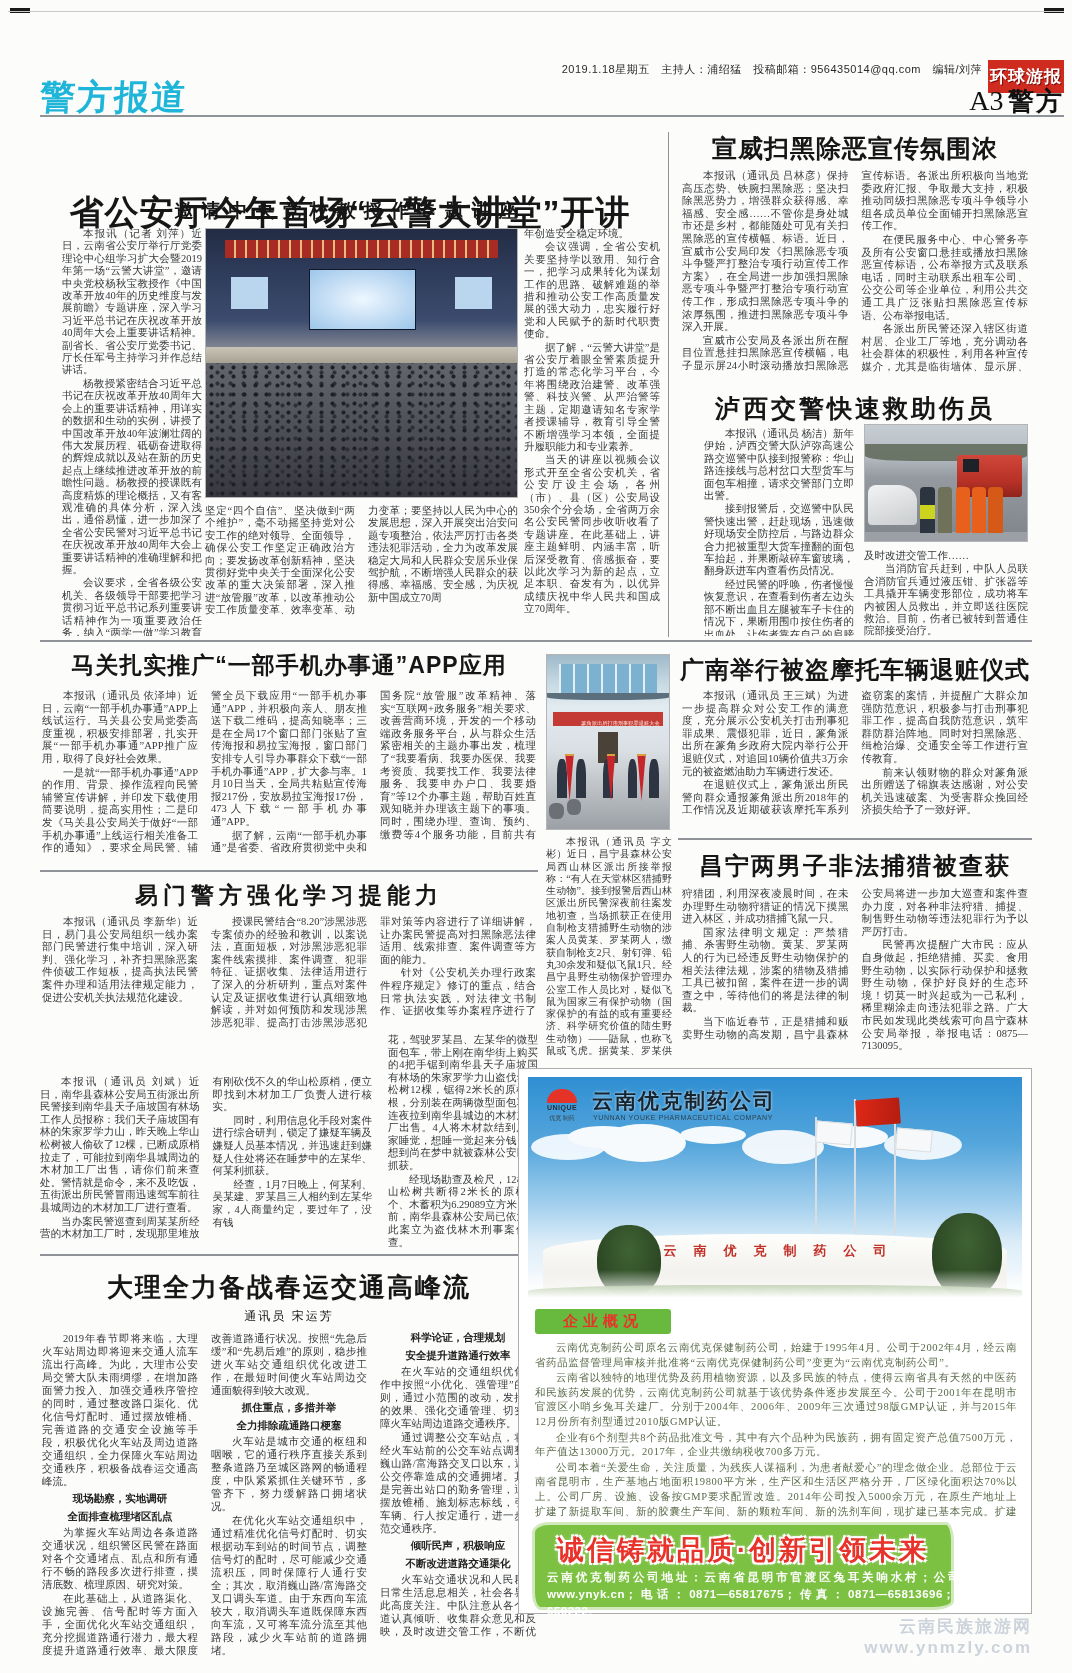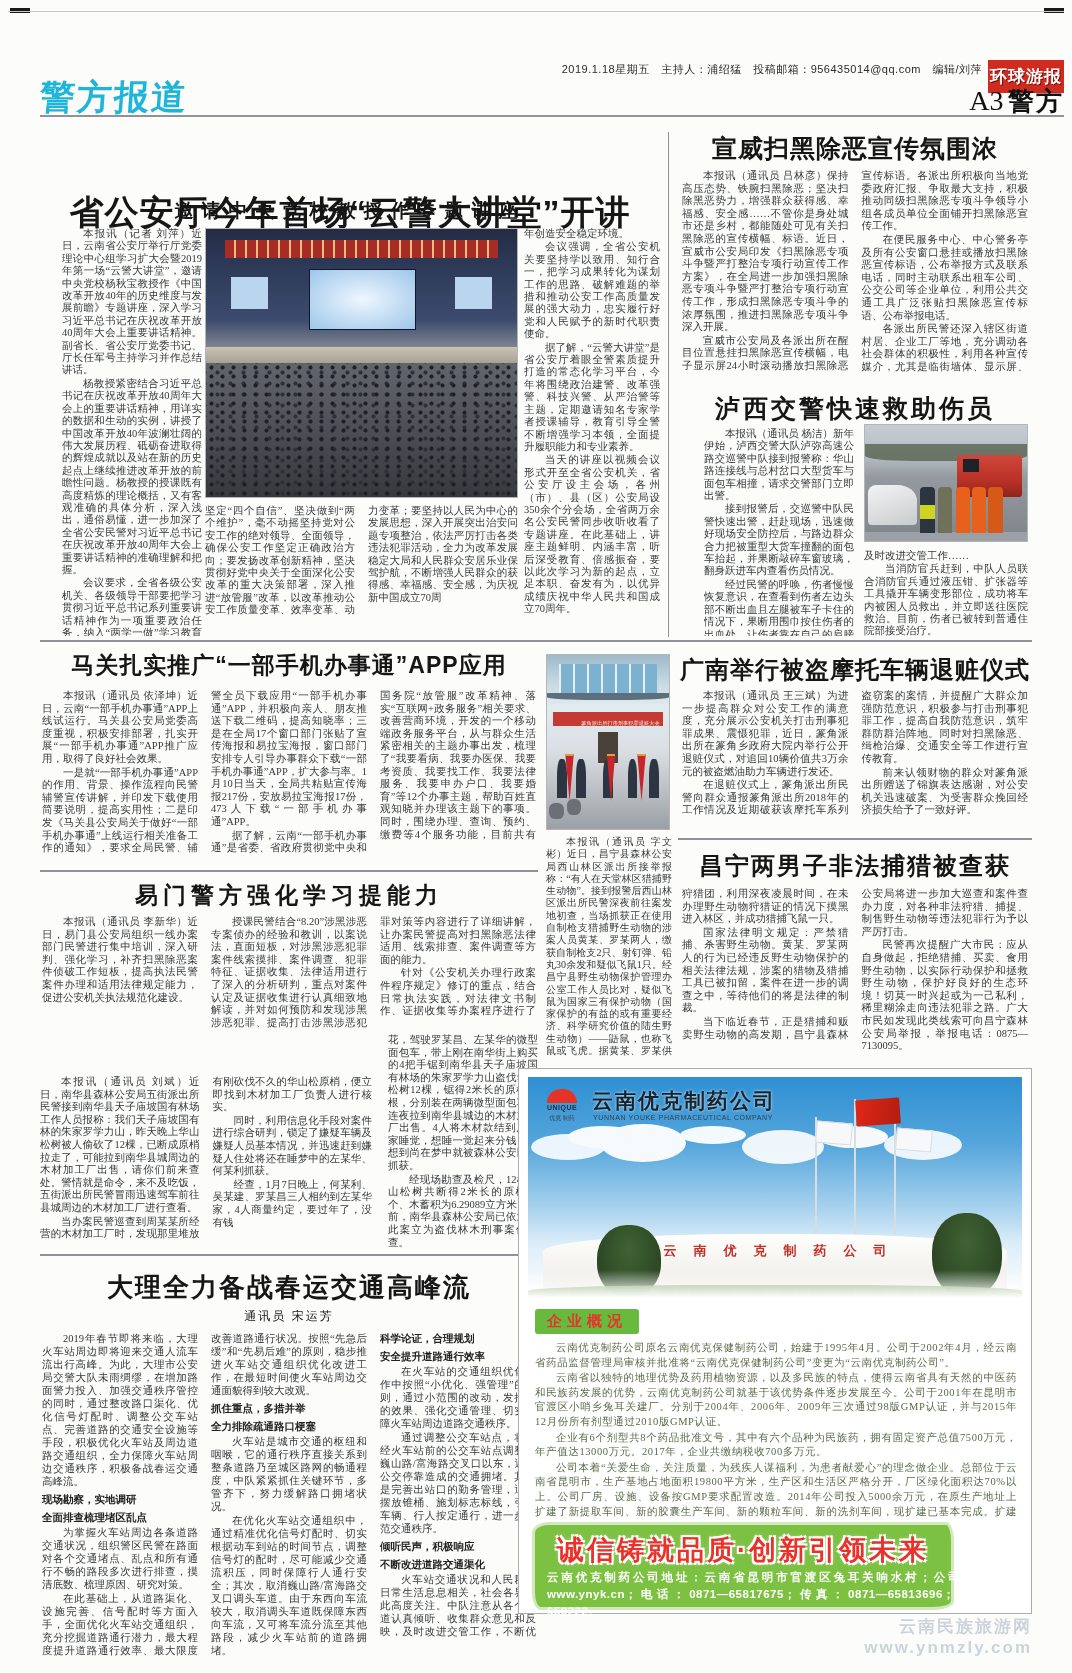--- a/index.html
+++ b/index.html
@@ -6,21 +6,21 @@
   .page { position:relative; width:1072px; height:1673px; background:#fcfcfb; margin:0 auto;
           font-family:"Liberation Sans", sans-serif; overflow:hidden; }
 
   
   .bodytext { position:absolute; font-family:"Liberation Serif", serif; color:#35383b;
               text-align:justify; overflow:hidden; font-size:10.5px; line-height:12.4px; }
   .para { margin:0 0 1px 0; text-indent:2em; }
   .para.cont { text-indent:0; }
   .cols2 { column-count:2; column-gap:13px; }
   .cols3 { column-count:3; column-gap:13px; }
-  .subhead { font-family:Liberation Sans, sans-serif; font-weight:bold; text-align:left;
+  .subhead { font-family:Liberation Mono, monospace; font-weight:bold; text-align:center;
              text-indent:0; margin:5px 0 2px 0; color:#222; }
   .headline { position:absolute; font-family:"Liberation Sans",sans-serif; font-weight:900;
               color:#161616; text-align:center; white-space:nowrap; letter-spacing:1px; }
   .rule { position:absolute; background:#8f9296; }
 
   
   .regmark { position:absolute; top:8px; width:20px; height:5px; background:#1a1a1a; }
   .topline { position:absolute; top:11px; left:8px; width:1056px; height:1px; background:#c9c9c9; }
   .dateline { position:absolute; top:62px; left:470px; width:512px; text-align:right;
               font-size:11px; color:#2a2a2a; letter-spacing:.5px; }
@@ -91,21 +91,21 @@
   .pa-logo-mark { left:0; top:2px; width:44px; height:40px; text-align:center; }
   .pa-logo-dome { left:7px; top:0; width:30px; height:14px; background:#e63327; border-radius:15px 15px 0 0; }
   .pa-logo-en { position:absolute; top:15px; left:0; width:44px; font-size:7px; font-weight:bold; color:#27313a; letter-spacing:.5px; }
   .pa-logo-sub { position:absolute; top:25px; left:0; width:44px; font-size:6px; color:#3a444d; }
   .pa-company-cn { left:52px; top:0; font-size:21px; font-weight:900; color:#15242f; letter-spacing:2px; text-shadow:0 0 3px rgba(255,255,255,.8); }
   .pa-company-en { left:53px; top:27px; font-size:7px; color:#2e4250; letter-spacing:.6px; }
 
   
   .adbox { position:absolute; left:518px; top:1068px; width:514px; height:546px; background:#fff;
            border:1px solid #adadad; box-sizing:border-box; }
-  .ad-label { position:absolute; left:16px; top:240px; padding:3px 12px; background:#68ba3e;
+  .ad-label { position:absolute; left:16px; top:240px; padding:3px 28px; background:#68ba3e;
               color:#e8332a; font-weight:900; font-size:15px; letter-spacing:5px; border-radius:3px; }
   .ad-paras { position:absolute; left:16px; top:272px; width:482px; height:178px; overflow:hidden;
               font-family:"Liberation Serif",serif; font-size:10.5px; line-height:14.6px; color:#5a6b4a;
               text-align:justify; letter-spacing:.6px; }
   .ad-banner { position:absolute; left:16px; top:456px; width:416px; height:82px; background:#7cc142;
                border-radius:14px 5px 18px 6px / 8px 16px 6px 14px;
                box-shadow:0 0 0 3px rgba(124,193,66,.35); }
   .ad-slogan { position:absolute; top:7px; width:100%; text-align:center; font-size:27px; font-weight:900;
                color:#e8332a; letter-spacing:3px;
                text-shadow:-2px -2px 0 #fff,2px -2px 0 #fff,-2px 2px 0 #fff,2px 2px 0 #fff,0 0 5px rgba(255,255,255,.9); }
@@ -268,21 +268,21 @@
   <div class="bodytext" style="left:388px; top:1034px; width:150px; height:216px; font-size:10.5px; line-height:12.6px;">
       <p class="para cont">花，驾驶罗某昌、左某华的微型面包车，带上刚在南华街上购买的4把手锯到南华县天子庙坡国有林场的朱家罗学力山盗伐华山松树12棵，锯得2米长的原梢40根，分别装在两辆微型面包车上连夜拉到南华县城边的木材加工厂出售。4人将木材款结到后回家睡觉，想睡一觉起来分钱，没想到尚在梦中就被森林公安民警抓获。</p>
       <p class="para">经现场勘查及检尺，12棵华山松树共断得2米长的原梢40个、木蓄积为6.29089立方米。目前，南华县森林公安局已依法将此案立为盗伐林木刑事案件侦查。</p>
     </div>
 
   <div class="rule" style="left:40px; top:1254px; width:498px; height:1.5px;"></div>
 
   <div class="headline" style="left:40px; top:1308px; width:498px; font-size:12px; font-weight:normal; letter-spacing:2px;">通讯员 宋运芳</div>
   <div class="headline" style="left:40px; top:1270px; width:498px; font-size:26px; letter-spacing:2px;">大理全力备战春运交通高峰流</div>
   <div class="bodytext cols3" style="left:42px; top:1332px; width:494px; height:330px; font-size:10.5px; line-height:13px;">
-      <p class="para">2019年春节即将来临，大理火车站周边即将迎来交通人流车流出行高峰。为此，大理市公安局交警大队未雨绸缪，在增加路面警力投入、加强交通秩序管控的同时，通过整改路口渠化、优化信号灯配时、调整公交车站点、完善道路的交通安全设施等手段，积极优化火车站及周边道路交通组织，全力保障火车站周边交通秩序，积极备战春运交通高峰流。</p>
+      <p class="para">2019年春节即将来临，大理火车站周边即将迎来交通人流车流出行高峰。为此，大理市公安局交警大队未雨绸缪，在增加路面警力投入、加强交通秩序管控的同时，通过整改路口渠化、优化信号灯配时、通过摆放锥桶、完善道路的交通安全设施等手段，积极优化火车站及周边道路交通组织，全力保障火车站周边交通秩序，积极备战春运交通高峰流。</p>
       <div class="subhead">现场勘察，实地调研</div>
       <div class="subhead">全面排查梳理堵区乱点</div>
       <p class="para">为掌握火车站周边各条道路交通状况，组织警区民警在路面对各个交通堵点、乱点和所有通行不畅的路段多次进行排查，摸清底数、梳理原因、研究对策。</p>
       <p class="para">在此基础上，从道路渠化、设施完善、信号配时等方面入手，全面优化火车站交通组织，充分挖掘道路通行潜力，最大程度提升道路通行效率、最大限度改善道路通行状况。按照“先急后缓”和“先易后难”的原则，稳步推进火车站交通组织优化改进工作，在最短时间使火车站周边交通面貌得到较大改观。</p>
       <div class="subhead">抓住重点，多措并举</div>
       <div class="subhead">全力排除疏通路口梗塞</div>
       <p class="para">火车站是城市交通的枢纽和咽喉，它的通行秩序直接关系到整条道路乃至城区路网的畅通程度，中队紧紧抓住关键环节，多管齐下，努力缓解路口拥堵状况。</p>
       <p class="para">在优化火车站交通组织中，通过精准优化信号灯配时、切实根据动车到站的时间节点，调整信号灯的配时，尽可能减少交通流积压，同时保障行人通行安全；其次，取消巍山路/富海路交叉口调头车道。由于东西向车流较大，取消调头车道既保障东西向车流，又可将车流分流至其他路段，减少火车站前的道路拥堵。</p>
       <div class="subhead">科学论证，合理规划</div>
       <div class="subhead">安全提升道路通行效率</div>

